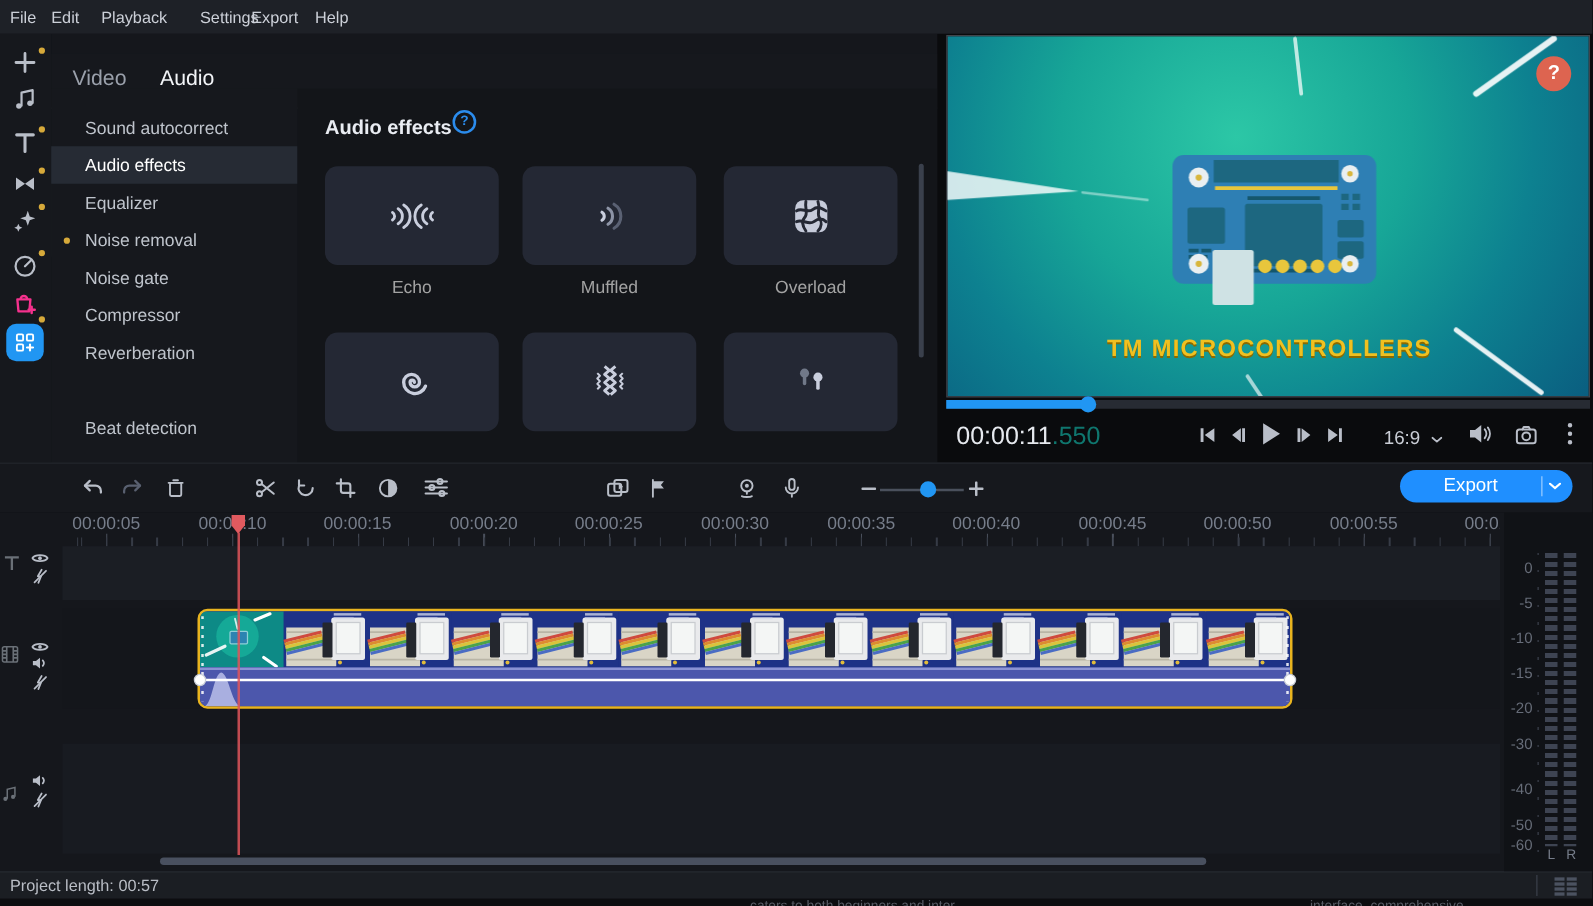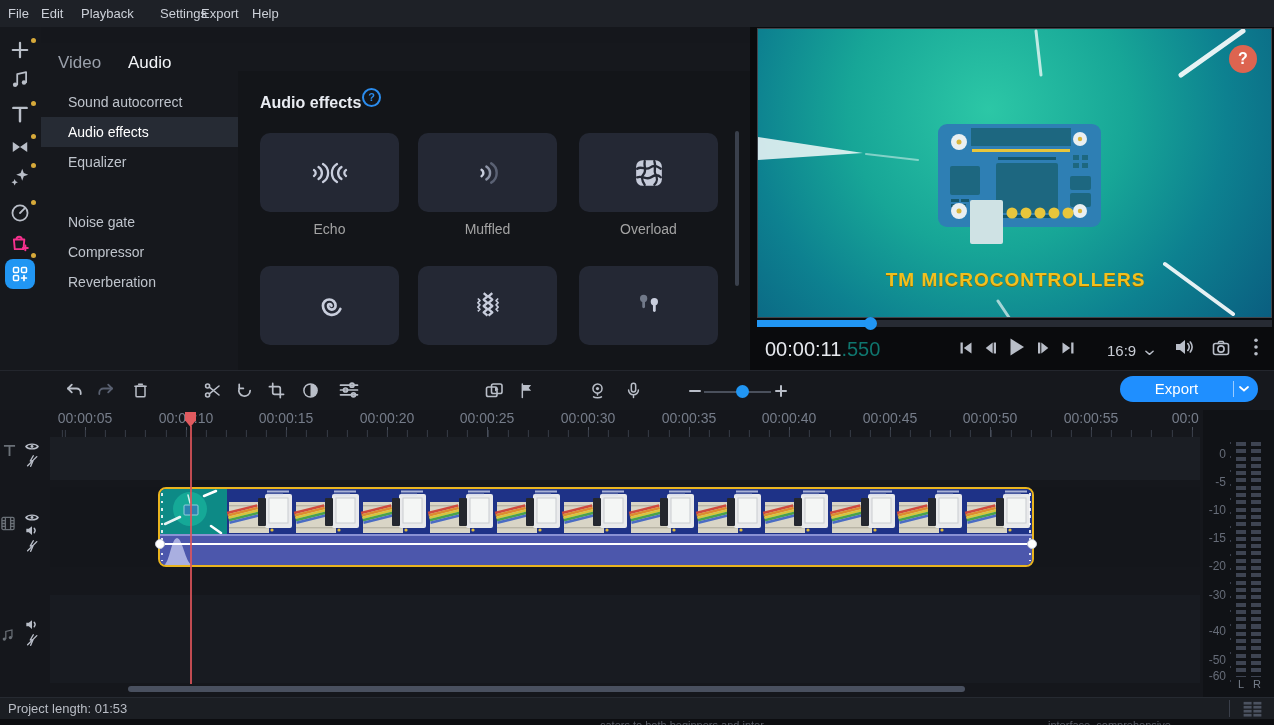--- a/index.html
+++ b/index.html
@@ -161,23 +161,25 @@
 
 <div id="panel" class="abs">
   <div id="tabs-row">
     <span class="tab" style="left:17px;color:#9aa0ab">Video</span>
     <span class="tab" style="left:87px;color:#f2f4f7;font-weight:500">Audio</span>
   </div>
   <div id="sidebar">
     <div class="side-item" style="top:16px"><span>Sound autocorrect</span></div>
     <div class="side-item sel" style="top:46px"><span>Audio effects</span></div>
     <div class="side-item" style="top:76px"><span>Equalizer</span></div>
+    <div class="side-item" style="top:106px"><span class="side-dot"></span><span>Noise removal</span></div>
     <div class="side-item" style="top:136px"><span>Noise gate</span></div>
     <div class="side-item" style="top:166px"><span>Compressor</span></div>
     <div class="side-item" style="top:196px"><span>Reverberation</span></div>
+    <div class="side-item" style="top:256px"><span>Beat detection</span></div>
   </div>
   <div id="content">
     <div id="content-header">Audio effects</div>
     <div id="content-help">?</div>
 
     <div class="tile" style="left:22px;top:62px">
       <svg viewBox="0 0 44 28" style="width:44px;height:28px">
           <g style="fill:none;stroke:#c9cedd;stroke-width:2.3;stroke-linecap:round">
         <path d="M6 11a3.5 3.5 0 010 6"></path>
             <path d="M10.5 8a7 7 0 010 12"></path>
@@ -631,21 +633,21 @@
     <span class="db" style="top:266px">-60</span>
     <div id="m-dots"></div>
     <div class="m-col" style="left:33px"></div>
     <div class="m-col" style="left:48px"></div>
     <span class="m-ch" style="left:35px">L</span>
     <span class="m-ch" style="left:50px">R</span>
   </div>
 </div>
 
 <div id="statusbar" class="abs">
-  <span id="status-text">Project length: 01:53</span>
+  <span id="status-text">Project length: 00:57</span>
   <div id="status-div"></div>
   <svg viewBox="0 0 22 18" style="position:absolute;left:1242px;top:3px;width:21px;height:16px">
     <g fill="#4b5260">
         <rect x="1" y="1" width="9" height="3"></rect>
         <rect x="12" y="1" width="9" height="3"></rect>
         <rect x="1" y="5.5" width="9" height="3"></rect>
         <rect x="12" y="5.5" width="9" height="3"></rect>
         <rect x="1" y="10" width="9" height="3"></rect>
         <rect x="12" y="10" width="9" height="3"></rect>
         <rect x="1" y="14.5" width="9" height="3"></rect>

